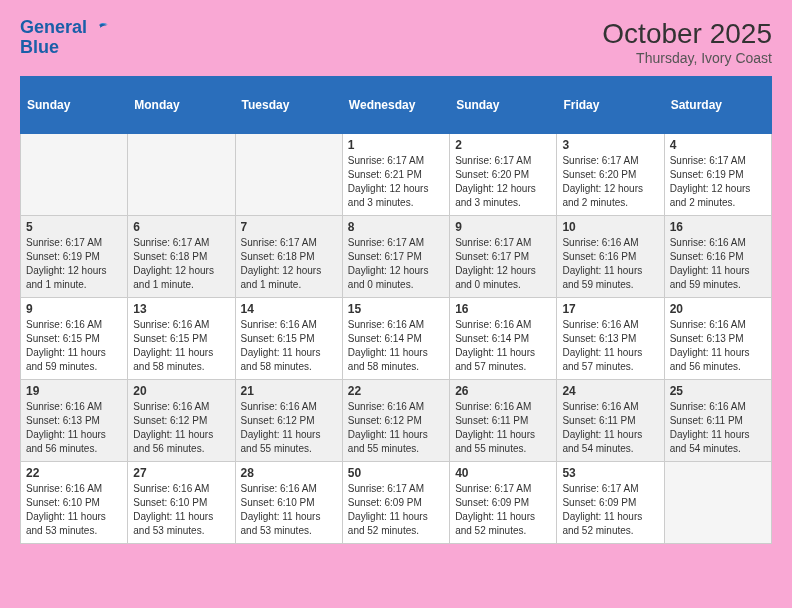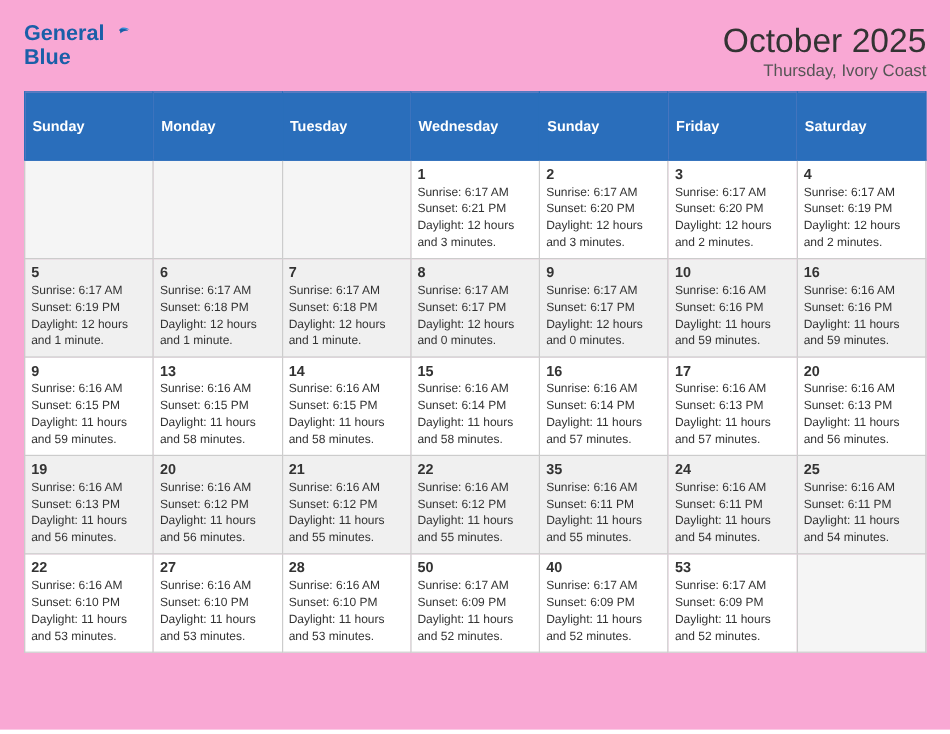--- a/index.html
+++ b/index.html
@@ -252,21 +252,21 @@
 Sunset: 6:12 PM
 Daylight: 11 hours and 55 minutes.</div>
           </td>
           <td>
             <div class="day-num">22</div>
             <div class="day-info">Sunrise: 6:16 AM
 Sunset: 6:12 PM
 Daylight: 11 hours and 55 minutes.</div>
           </td>
           <td>
-            <div class="day-num">35</div>
+            <div class="day-num">26</div>
             <div class="day-info">Sunrise: 6:16 AM
 Sunset: 6:11 PM
 Daylight: 11 hours and 55 minutes.</div>
           </td>
           <td>
             <div class="day-num">24</div>
             <div class="day-info">Sunrise: 6:16 AM
 Sunset: 6:11 PM
 Daylight: 11 hours and 54 minutes.</div>
           </td>

